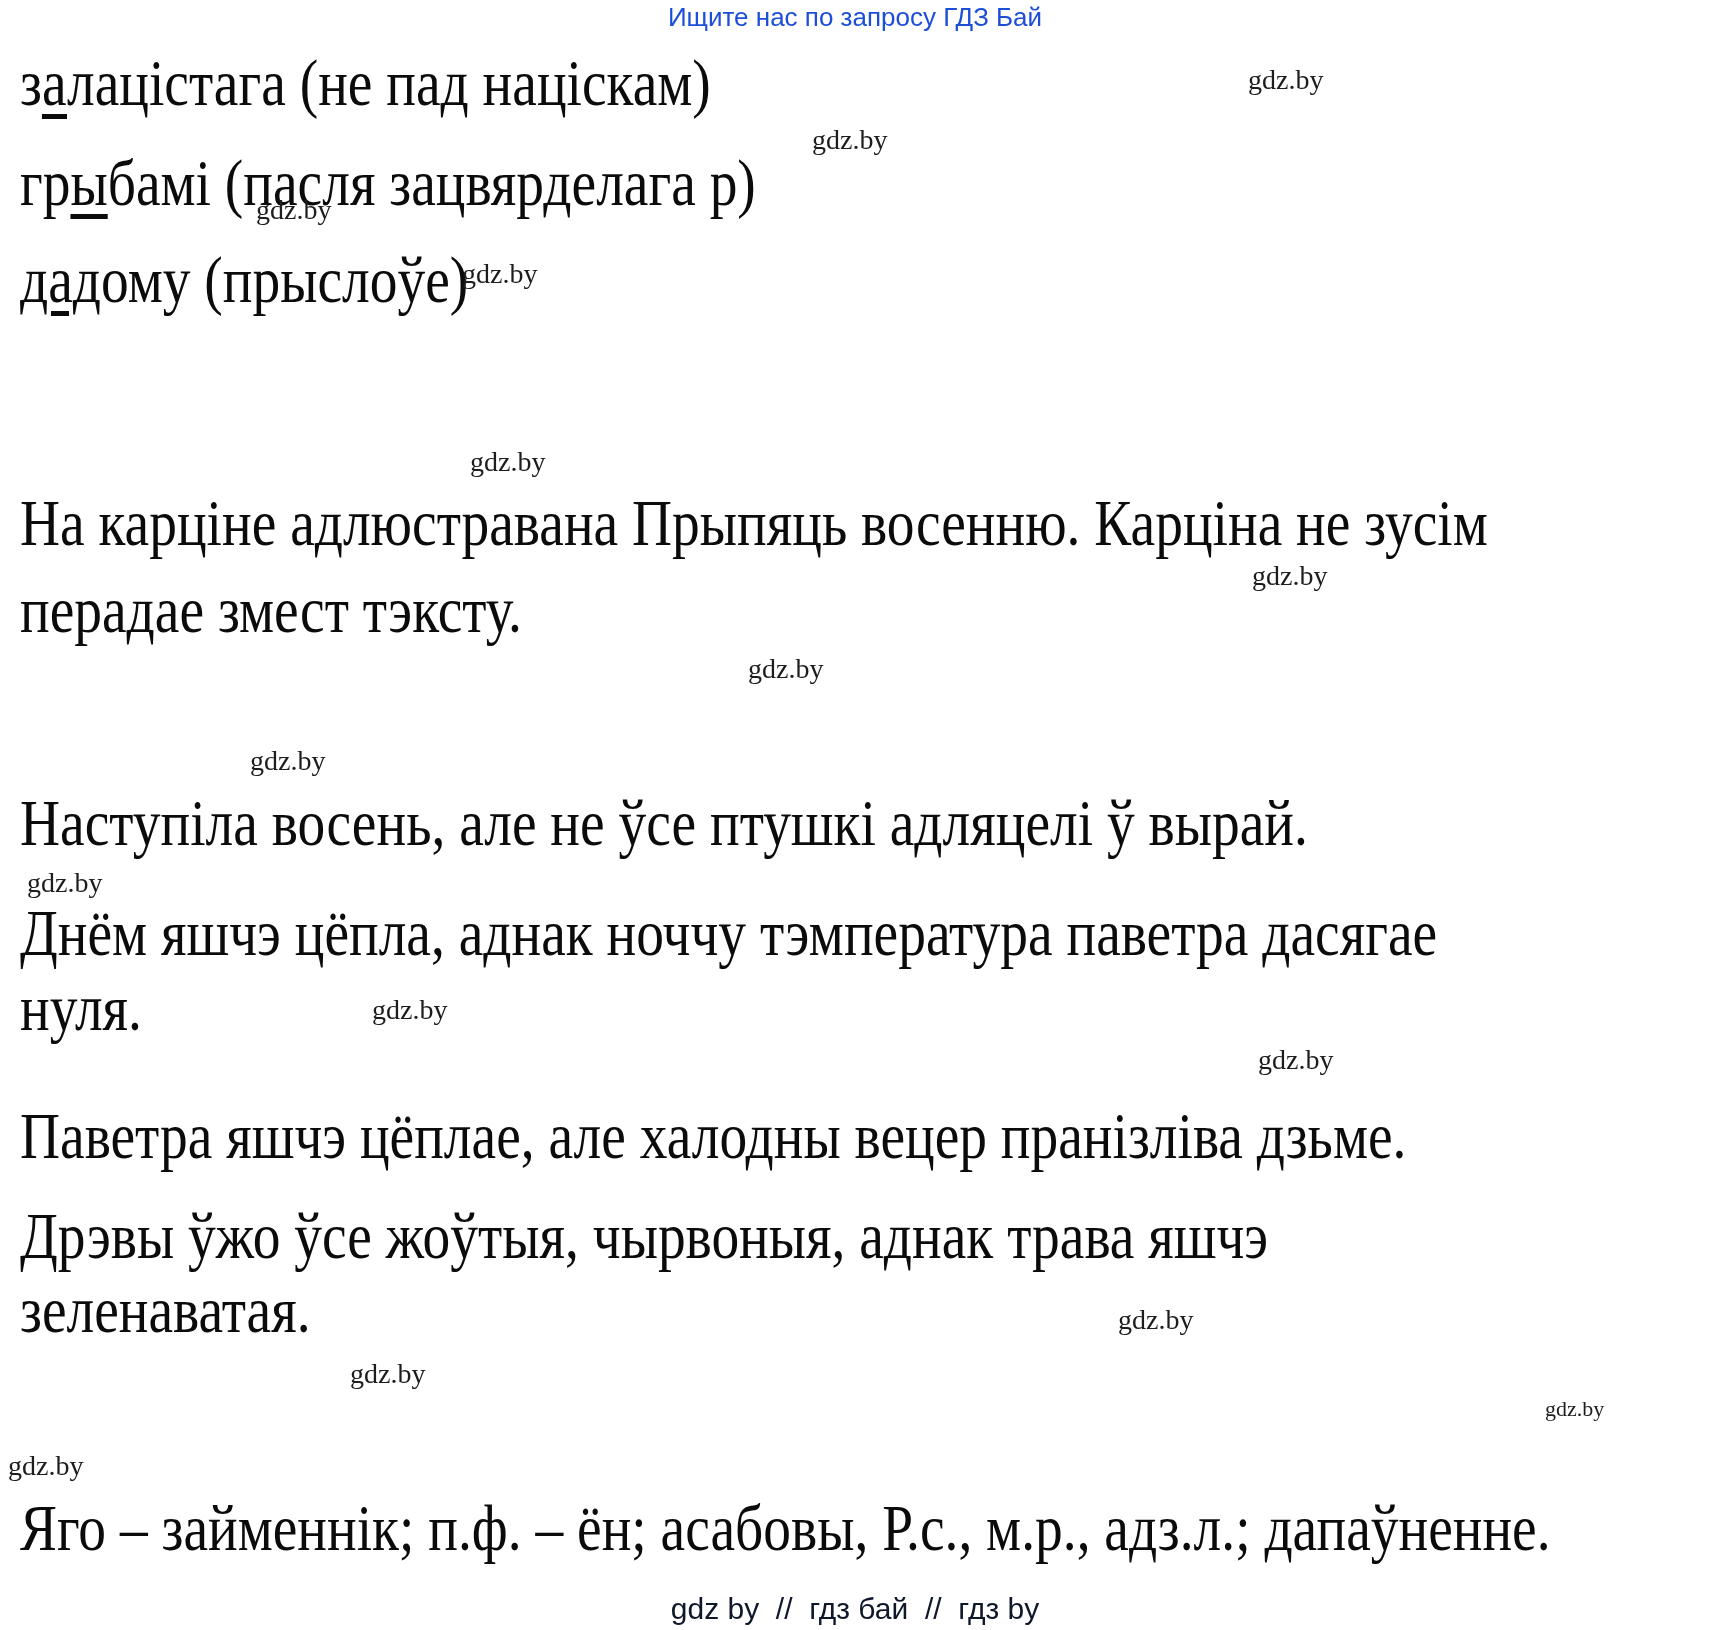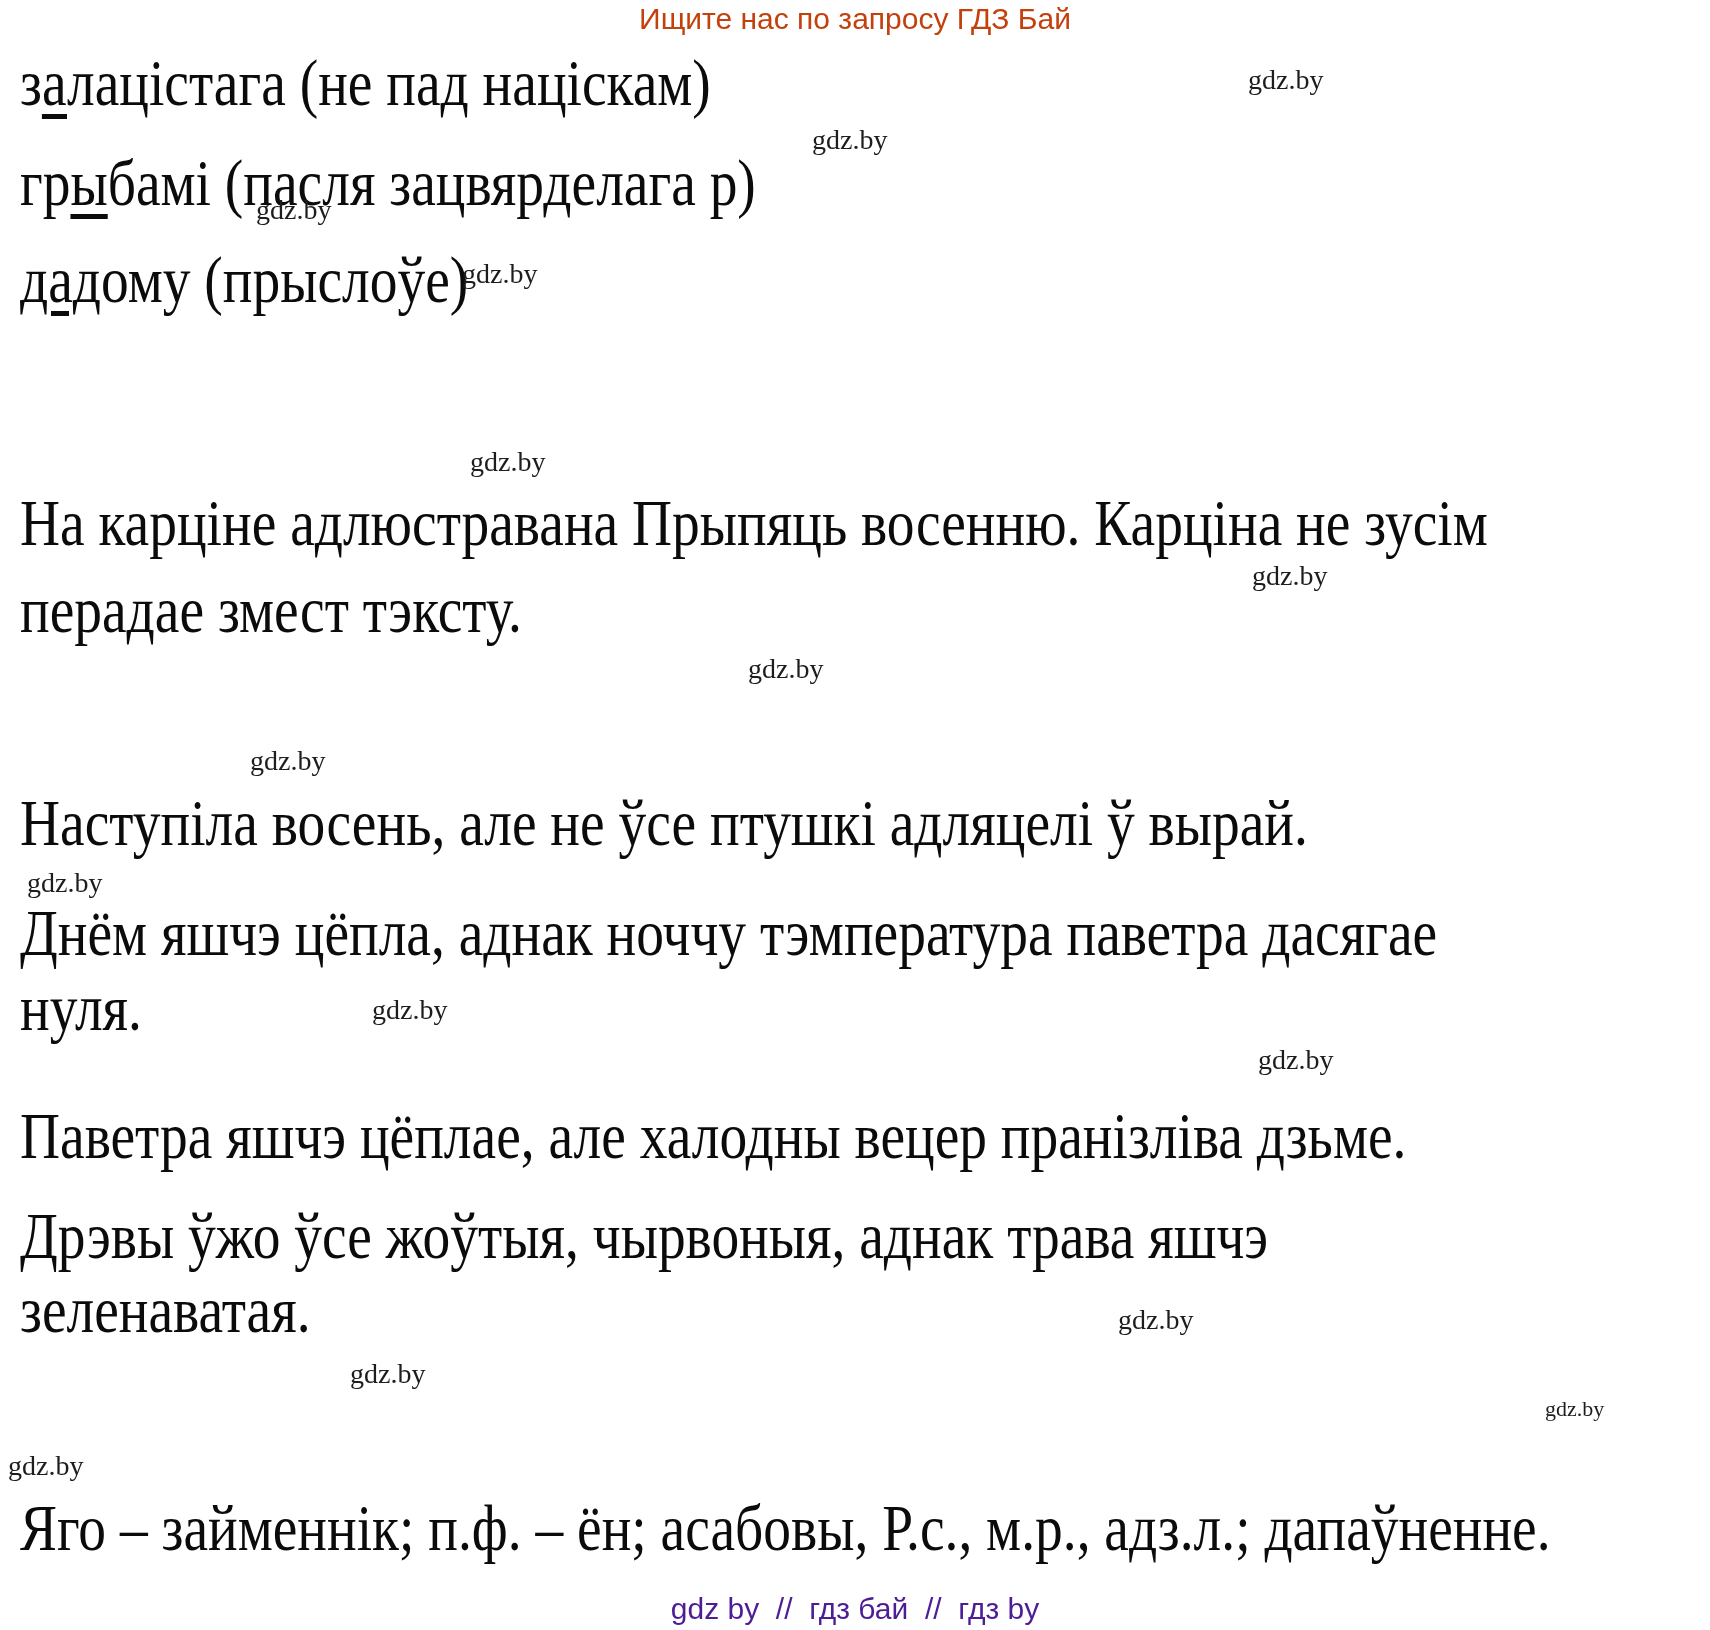--- a/index.html
+++ b/index.html
@@ -2,35 +2,35 @@
 <html><head>
 <meta charset="utf-8">
 <style>
   html,body{margin:0;padding:0;background:#ffffff;}
   .page{
     position:relative;width:1710px;height:1630px;background:#ffffff;
     overflow:hidden;font-family:"Liberation Serif",serif;
   }
   .promo{
     position:absolute;top:2px;left:0;width:100%;text-align:center;
-    font-family:"Liberation Sans",sans-serif;font-size:30px;color:#c2410c;
+    font-family:"Liberation Sans",sans-serif;font-size:26px;color:#1d4ed8;
   }
   .line{
     position:absolute;left:20px;font-size:66px;line-height:1;color:#0b0b0b;
     white-space:nowrap;transform:scaleX(.84);transform-origin:0 50%;
   }
   .u{text-decoration:underline;text-decoration-thickness:5px;text-underline-offset:9px;}
   .wm{
     position:absolute;font-family:Liberation Serif, serif;font-size:28px;
     color:#1d1d1d;line-height:1;white-space:nowrap;
   }
   .wm.small{font-size:22px;}
   .footer{
     position:absolute;top:1592px;left:0;width:100%;text-align:center;
-    font-family:"Liberation Sans",sans-serif;font-size:30px;color:#4c1d95;
+    font-family:"Liberation Sans",sans-serif;font-size:30px;color:#0f172a;
     white-space:pre;
   }
 </style>
 </head>
 <body>
 
 <div class="page">
 
   <div class="promo">Ищите нас по запросу ГДЗ Бай</div>
 

